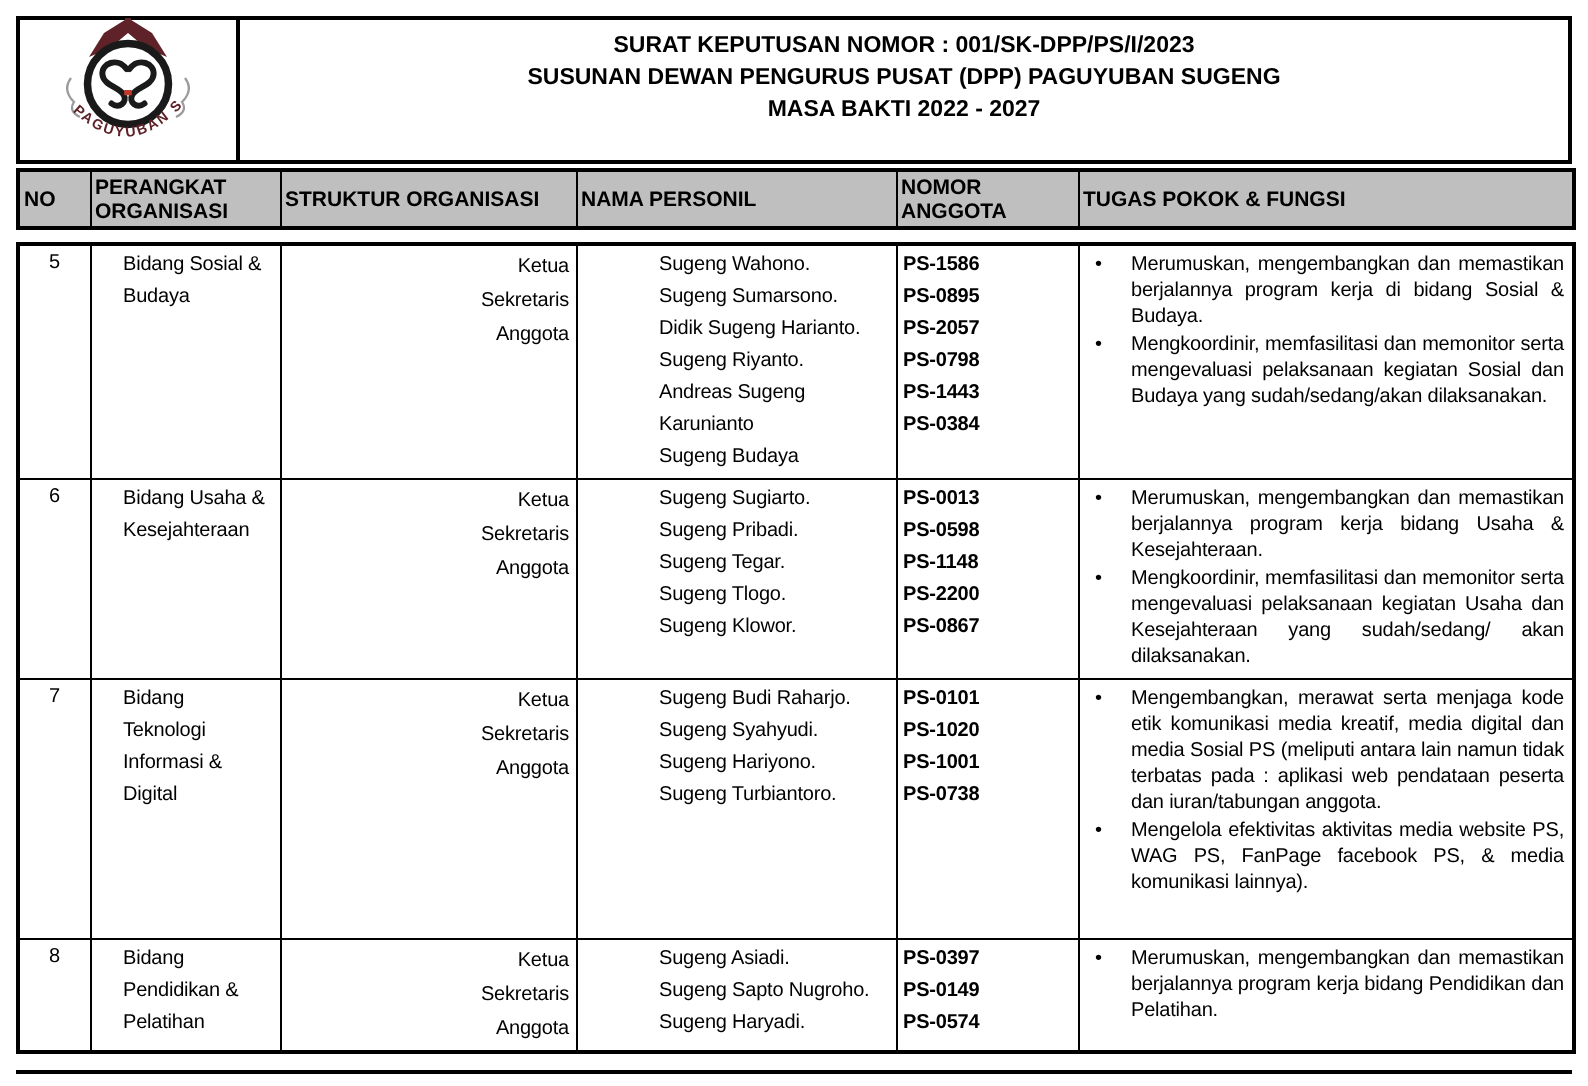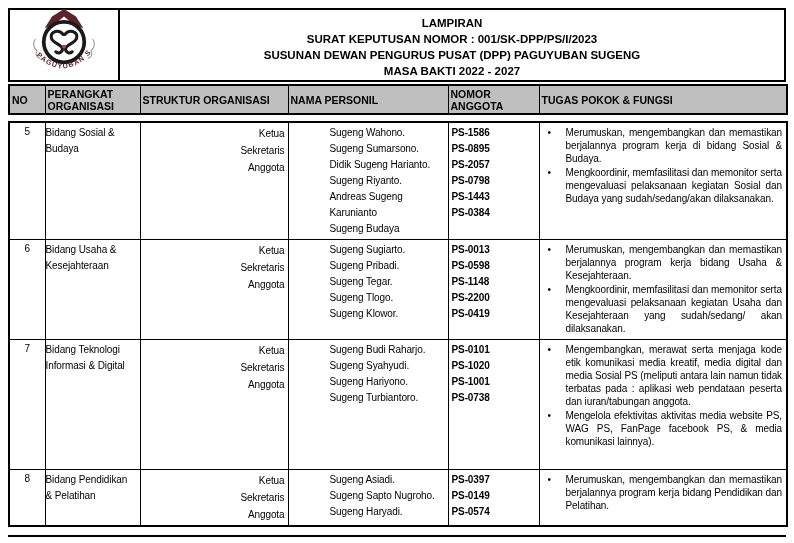--- a/index.html
+++ b/index.html
@@ -19,21 +19,21 @@
   table.cols th { border:1px solid #000; font-size:10.5px; font-weight:bold; text-align:left; vertical-align:middle; height:29px; line-height:12px; padding:1px 2px; }
 
   
   col.c-no{width:36px} col.c-per{width:95px} col.c-str{width:148px}
   col.c-nama{width:160px} col.c-nomor{width:91px} col.c-tugas{width:248px}
 
   
   table.data { border-collapse:collapse; table-layout:fixed; width:778px; margin-top:6px; border:2px solid #000; }
   table.data td { border:1px solid #000; vertical-align:top; font-size:10px; letter-spacing:-0.1px; padding:2px 3px; }
   table.data td.no { text-align:center; line-height:14px; }
-  table.data td.perangkat { line-height:16px; padding-left:0; padding-right:6px;margin-top:32px; }
+  table.data td.perangkat { line-height:16px; padding-left:16px; padding-right:6px;margin-top:32px; }
   table.data td.struktur div { line-height:17px; }
   table.data td.struktur { padding-left:5px;text-align:right; }
   table.data td.nama { padding-left:5px; }
   table.data td.nama div { line-height:16px;margin-left:36px; }
   table.data td.nomor { text-align:left;font-weight:bold; }
   table.data td.nomor div { line-height:16px; }
   table.data td.tugas { padding:3px 4px 2px 4px; }
   table.data td.tugas ul { list-style:none; }
   table.data td.tugas li { position:relative; padding-left:22px; text-align:justify; line-height:13px; margin-bottom:1px; }
   table.data td.tugas li::before { content:"\2022"; position:absolute; left:4px; top:0; }
@@ -72,21 +72,20 @@
           <path d="M49 34 C43 26 32 30 33 38 C34 45 44 46 47 51 C50 56 44 61 39 57" fill="none" stroke="#1a1a1a" stroke-width="4" stroke-linecap="round"></path>
           <path d="M51 34 C57 26 68 30 67 38 C66 45 56 46 53 51 C50 56 56 61 61 57" fill="none" stroke="#1a1a1a" stroke-width="4" stroke-linecap="round"></path>
           <rect x="47.5" y="48" width="5" height="3.5" fill="#c0392b"></rect>
 
           <text font-family="Liberation Sans, sans-serif" font-size="9.5" font-weight="bold" fill="#5e2228" letter-spacing="1.5">
             <textPath href="#cap-path" startOffset="0">PAGUYUBAN SUGENG</textPath>
           </text>
         </svg>
       </div>
       <div class="title-cell">
-        <div>LAMPIRAN</div>
         <div>SURAT KEPUTUSAN NOMOR : 001/SK-DPP/PS/I/2023</div>
         <div>SUSUNAN DEWAN PENGURUS PUSAT (DPP) PAGUYUBAN SUGENG</div>
         <div>MASA BAKTI 2022 - 2027</div>
       </div>
     </div>
 
     <table class="cols">
       <colgroup>
         <col class="c-no">
           <col class="c-per">
@@ -175,21 +174,21 @@
               <div>Sugeng Pribadi.</div>
               <div>Sugeng Tegar.</div>
               <div>Sugeng Tlogo.</div>
               <div>Sugeng Klowor.</div>
             </td>
             <td class="nomor">
               <div>PS-0013</div>
               <div>PS-0598</div>
               <div>PS-1148</div>
               <div>PS-2200</div>
-              <div>PS-0419</div>
+              <div>PS-0867</div>
             </td>
             <td class="tugas">
               <ul>
                 <li>Merumuskan, mengembangkan dan memastikan berjalannya program kerja bidang Usaha &amp; Kesejahteraan.</li>
                 <li>Mengkoordinir, memfasilitasi dan memonitor serta mengevaluasi pelaksanaan kegiatan Usaha dan Kesejahteraan yang sudah/sedang/ akan dilaksanakan.</li>
               </ul>
             </td>
           </tr>
           <tr>
             <td class="no">7</td>

